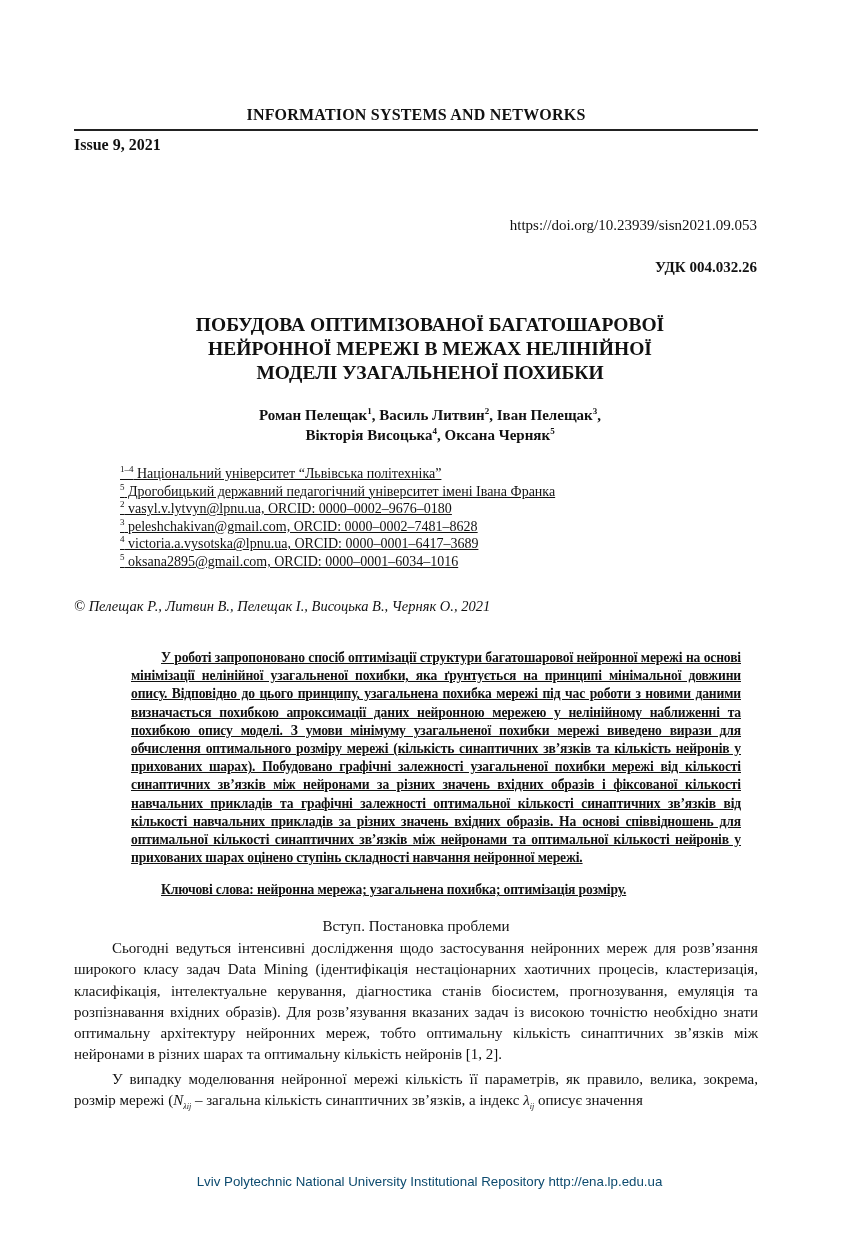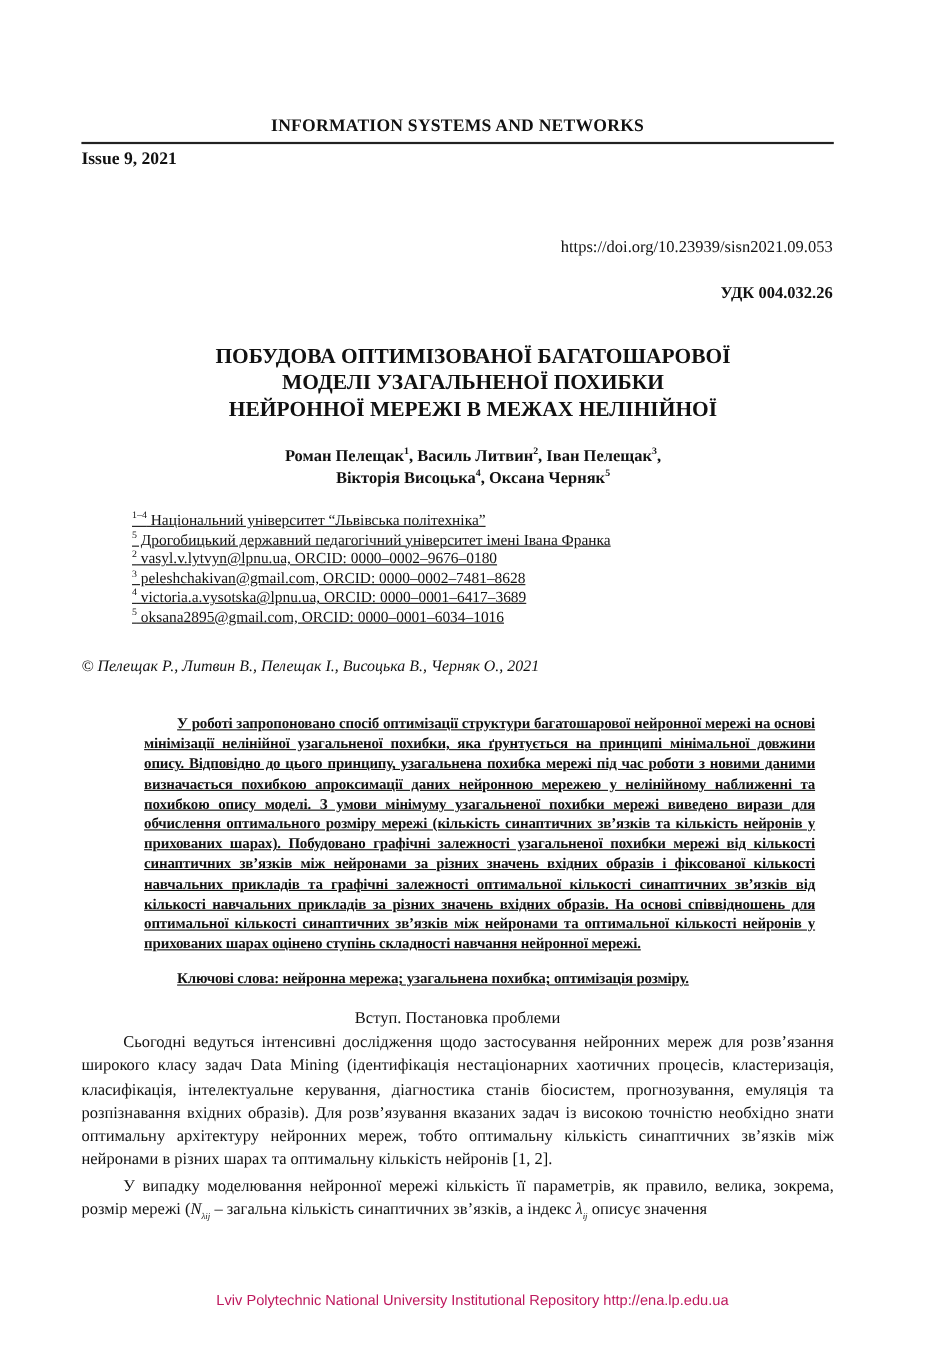--- a/index.html
+++ b/index.html
@@ -25,38 +25,38 @@
   .abstract { left: 117px; width: 638px; top: 635px; font-weight: bold; font-size: 13.6px;
               line-height: 18.2px; text-align: justify; font-family: "Liberation Serif", serif;
               letter-spacing: -0.15px; }
   .abstract p { margin: 14px; text-indent: 30px; text-decoration: underline; }
   .keywords { margin: 0; text-indent: 30px !important; }
   .section-title { left: 74px; width: 684px; top: 918px; text-align: center; font-weight: normal; font-size: 15px; }
   .body-text { left: 74px; width: 684px; top: 938px; font-size: 15px; line-height: 21.3px; text-align: justify; }
   .body-text p { margin: 0; text-indent: 38px; }
   .body-text p + p { margin-top: 3px; }
   .footer { left: 0; width: 859px; top: 1174px; text-align: center; font-family: "Liberation Sans", sans-serif;
-            font-size: 13.3px; color: #be185d; }
+            font-size: 13.3px; color: #0c4a6e; }
   .math { font-style: italic; }
   .sub { font-size: 8px; vertical-align: sub; font-style: italic; }
 </style>
 </head>
 <body>
 
 <div class="abs journal-header">INFORMATION SYSTEMS AND NETWORKS</div>
 <div class="abs header-rule"></div>
 <div class="abs issue">Issue 9, 2021</div>
 
 <div class="abs doi">https://doi.org/10.23939/sisn2021.09.053</div>
 <div class="abs udk">УДК 004.032.26</div>
 
 <div class="abs title">
   <div>ПОБУДОВА ОПТИМІЗОВАНОЇ БАГАТОШАРОВОЇ</div>
+  <div>НЕЙРОННОЇ МЕРЕЖІ В МЕЖАХ НЕЛІНІЙНОЇ</div>
   <div>МОДЕЛІ УЗАГАЛЬНЕНОЇ ПОХИБКИ</div>
-  <div>НЕЙРОННОЇ МЕРЕЖІ В МЕЖАХ НЕЛІНІЙНОЇ</div>
 </div>
 
 <div class="abs authors">
   <div>
     <span>Роман Пелещак</span><sup>1</sup><span>, </span><span>Василь Литвин</span><sup>2</sup><span>, </span><span>Іван Пелещак</span><sup>3</sup><span>,</span>
   </div>
   <div>
     <span>Вікторія Висоцька</span><sup>4</sup><span>, </span><span>Оксана Черняк</span><sup>5</sup>
   </div>
 </div>

